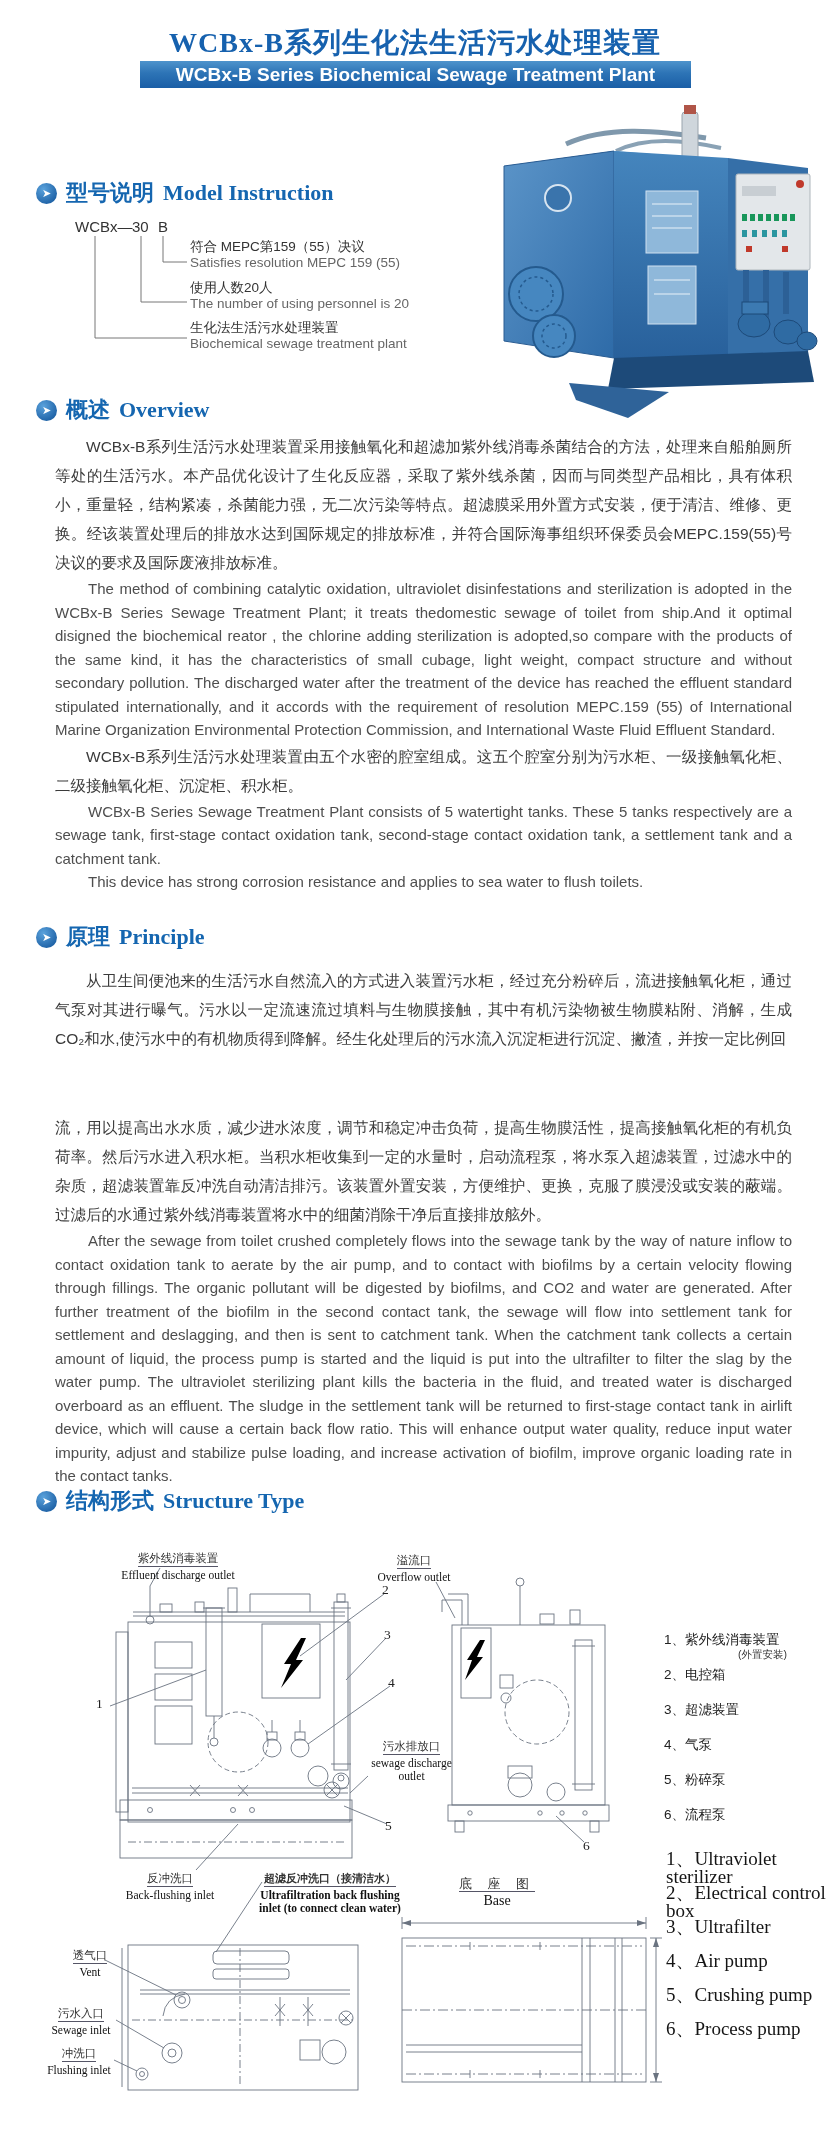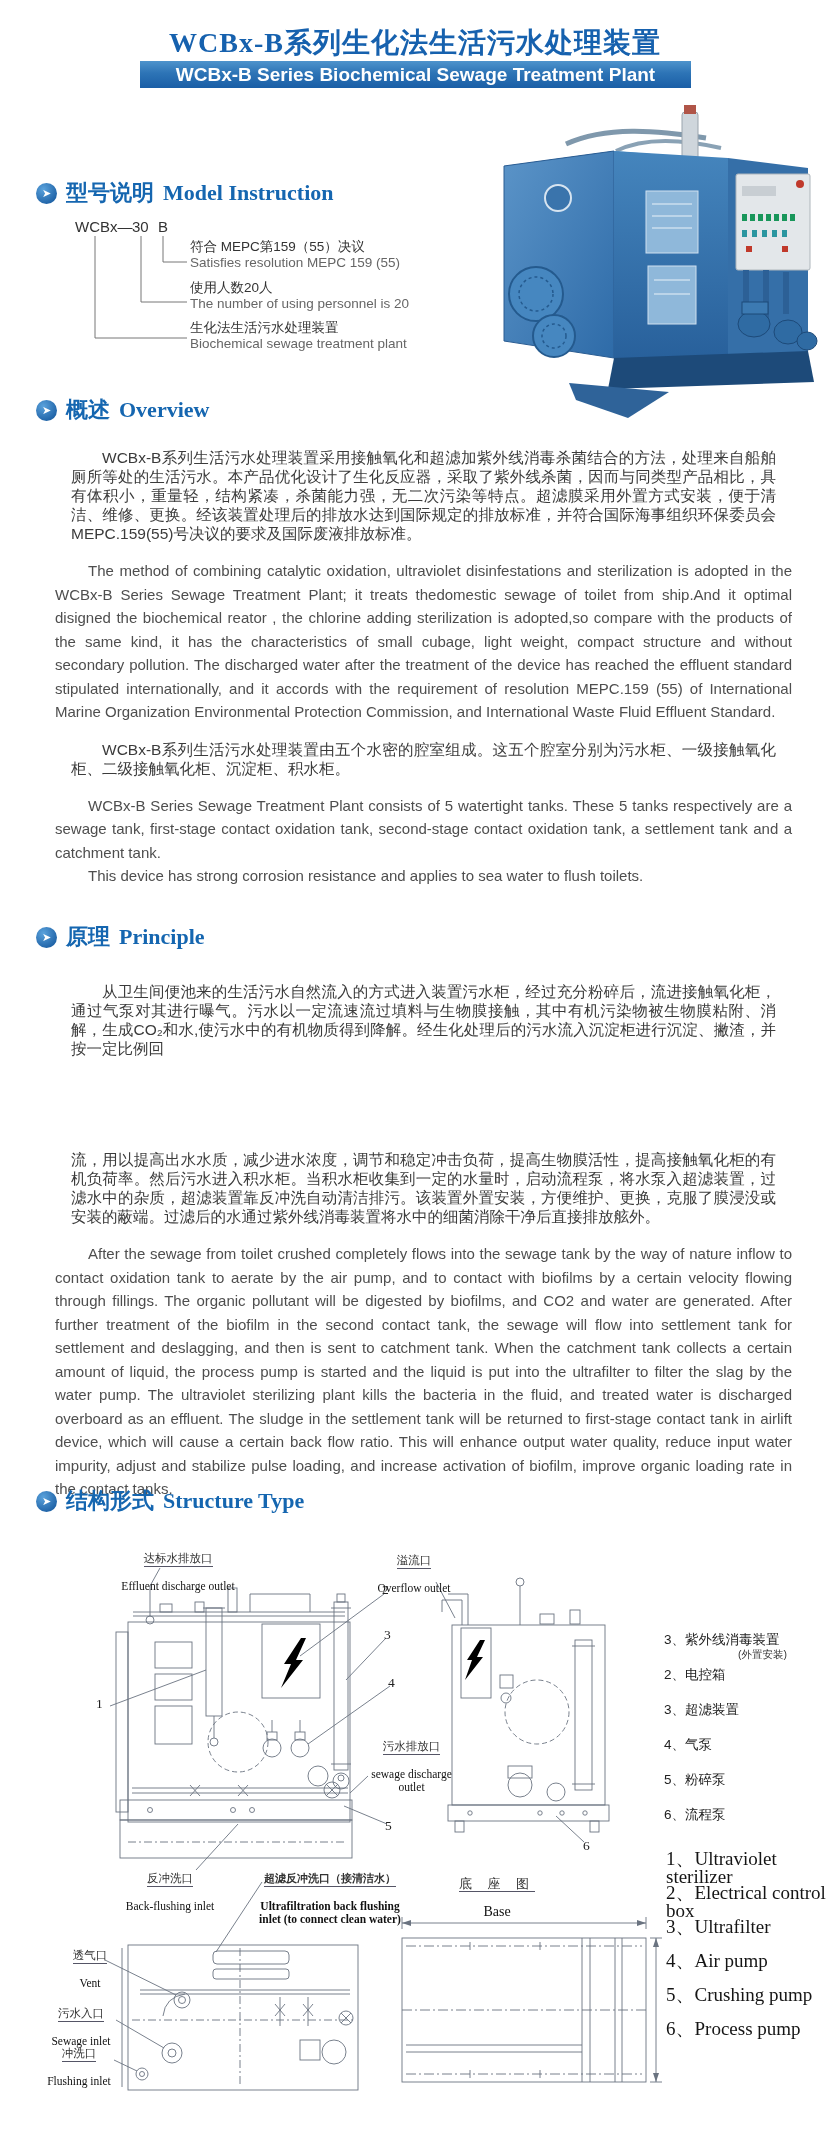--- a/index.html
+++ b/index.html
@@ -11,42 +11,42 @@
   .banner{position:absolute;top:61px;left:140px;width:551px;height:27px;
         background:linear-gradient(180deg,#4e93cc 0%,#2d74b6 45%,#1a5ea6 100%);
         color:#fff;font-weight:bold;font-size:19px;text-align:center;line-height:27px;}
   .sec-head{position:absolute;display:flex;align-items:center;gap:9px;color:#1566b0;}
   .sec-head .bullet{width:21px;height:21px;border-radius:50%;flex:0 0 21px;
         background:radial-gradient(circle at 35% 30%,#5aa2dc,#0d4f96);
         color:#fff;font-size:11px;line-height:21px;text-align:center;}
   .sec-head .cn{font-size:22px;font-weight:bold;}
   .sec-head .en{font-size:22px;font-weight:bold;font-family:"Liberation Serif",serif;}
   .body-block{position:absolute;left:55px;width:737px;}
-  .cn-p{font-size:15.5px;line-height:19px;color:#3b3b3b;text-align:justify;
-        text-indent:2em;margin:16px;}
+  .cn-p{font-size:15.5px;line-height:29px;color:#3b3b3b;text-align:justify;
+        text-indent:2em;margin:0;}
   .en-p{font-size:15px;line-height:23.5px;color:#4e4e4e;text-align:justify;
         text-indent:2.2em;margin:0;}
   .gap{height:60px;}
   
   .model-diagram{position:absolute;left:0;top:215px;width:470px;height:150px;}
   .model-diagram .code{position:absolute;top:3px;font-size:15px;color:#333;}
   .model-pair{position:absolute;left:190px;}
   .model-pair .mcn{font-size:13.5px;color:#333;line-height:16px;}
   .model-pair .men{font-size:13.5px;color:#666;line-height:16px;}
   
   .photo{position:absolute;left:496px;top:96px;width:324px;height:326px;}
   
   .drawings{position:absolute;left:0;top:1490px;width:830px;height:640px;}
   .drawings svg.lineart{position:absolute;left:0;top:0;}
   .dlabel{position:absolute;text-align:center;color:#222;}
   .dlabel.left{text-align:center;}
   .dlabel .lcn{font-size:11.5px;color:#333;display:inline-block;
         border-bottom:1px solid #556;padding-bottom:1px;line-height:13px;}
   .dlabel .len{font-family:"Liberation Serif",serif;font-size:11.5px;color:#111;
-        line-height:13px;margin-top:13px;}
+        line-height:13px;margin-top:2px;}
   .callout{position:absolute;font-family:"Liberation Serif",serif;font-size:13.5px;color:#222;}
   .legend-cn{position:absolute;left:664px;top:141px;width:160px;}
   .legend-cn .item{font-size:13.5px;color:#222;height:35px;line-height:18px;}
   .legend-note{position:absolute;left:738px;top:158px;font-size:10.5px;color:#333;}
   .legend-en{position:absolute;left:666px;top:360px;width:165px;}
   .legend-en .item{font-family:"Liberation Serif",serif;font-size:19px;color:#151515;
         height:34px;line-height:18px;}
   .base-title .lcn{letter-spacing:6px;}
 </style>
 </head>
@@ -342,21 +342,21 @@
           <path d="M656,592 l-3,-9 h6 z"></path>
       </g>
 
       <g fill="#000">
         <polygon points="301,148 284,174 291,174 281,198 303,170 296,170 306,148"></polygon>
         <polygon points="480,150 467,170 472,170 465,190 483,167 477,167 485,150"></polygon>
       </g>
     </svg>
 
     <div class="dlabel" style="left:108px;top:58px;width:140px;">
-      <span class="lcn">达标水排放口</span>
+      <span class="lcn">紫外线消毒装置</span>
       <div class="len">Effluent discharge outlet</div>
     </div>
     <div class="dlabel" style="left:368px;top:60px;width:92px;">
       <span class="lcn">溢流口</span>
       <div class="len">Overflow outlet</div>
     </div>
     <div class="dlabel left" style="left:364px;top:246px;width:95px;">
       <span class="lcn">污水排放口</span>
       <div class="len">sewage discharge outlet</div>
     </div>
@@ -386,21 +386,21 @@
     </div>
 
     <span class="callout" style="left:96px;top:206px;">1</span>
     <span class="callout" style="left:382px;top:92px;">2</span>
     <span class="callout" style="left:384px;top:137px;">3</span>
     <span class="callout" style="left:388px;top:185px;">4</span>
     <span class="callout" style="left:385px;top:328px;">5</span>
     <span class="callout" style="left:583px;top:348px;">6</span>
 
     <div class="legend-cn">
-      <div class="item">3、紫外线消毒装置</div>
+      <div class="item">1、紫外线消毒装置</div>
       <div class="item">2、电控箱</div>
       <div class="item">3、超滤装置</div>
       <div class="item">4、气泵</div>
       <div class="item">5、粉碎泵</div>
       <div class="item">6、流程泵</div>
     </div>
     <span class="legend-note">(外置安装)</span>
     <div class="legend-en">
       <div class="item">1、Ultraviolet sterilizer</div>
       <div class="item">2、Electrical control box</div>

